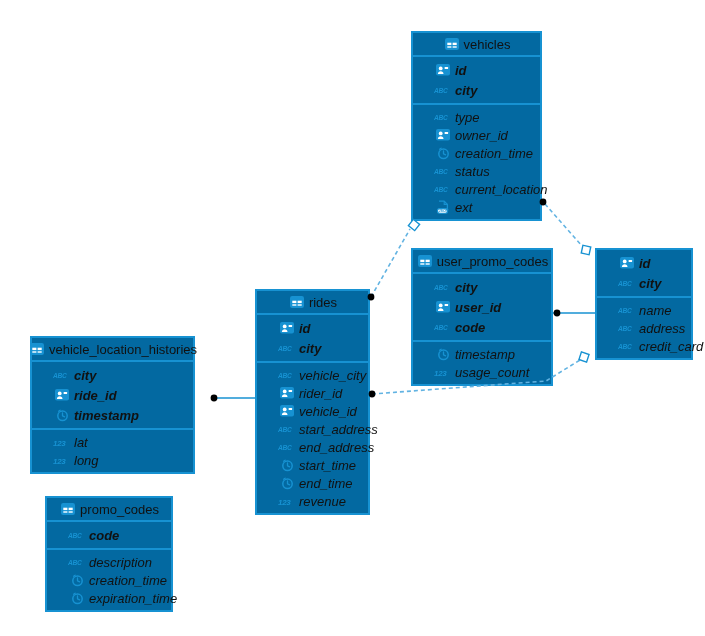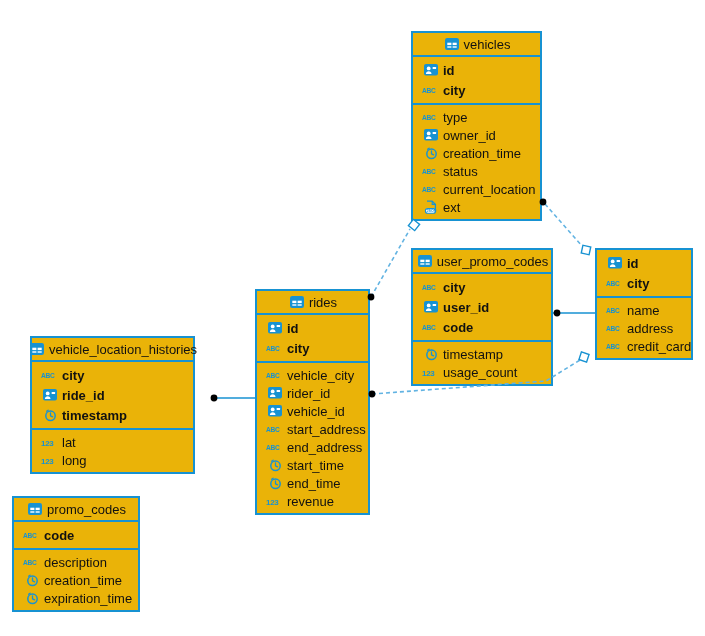--- a/index.html
+++ b/index.html
@@ -2,45 +2,45 @@
 <html><head>
 <meta charset="utf-8">
 <style>
   html,body{margin:0;padding:0;}
   body{
     width:705px;height:636px;position:relative;background:#ffffff;
     font-family:"Liberation Sans",sans-serif;color:#111;overflow:hidden;
   }
   
   .entity{
-    position:absolute;background:#eab308;border:2px solid #1792d2;
+    position:absolute;background:#0369a1;border:2px solid #1792d2;
     box-sizing:border-box;z-index:1;
   }
   .entity-header{
     display:flex;align-items:center;justify-content:center;gap:5px;
     height:22px;border-bottom:2px solid #1792d2;font-size:13px;
     padding:0 6px;white-space:nowrap;
   }
   .cols{display:block;}
-  .sec{padding:3px 4px;}
+  .sec{padding:3px 16px;font-style:italic;}
   .sec.pk{border-bottom:2px solid #1792d2;}
   .col-row{
     display:flex;align-items:center;gap:5px;height:18px;
     padding:0 8px 0 5px;font-size:13px;white-space:nowrap;
   }
   .sec.pk .col-row{height:20px;font-weight:bold;}
   .icn{width:16px;display:inline-flex;justify-content:flex-end;align-items:center;flex:none;}
   .lbl{display:inline-block;}
   
   .e-vehicles{left:411px;top:31px;width:131px;}
   .e-upc{left:411px;top:248px;width:142px;}
   .e-users{left:595px;top:248px;width:98px;}
   .e-rides{left:255px;top:289px;width:115px;}
   .e-vlh{left:30px;top:336px;width:165px;}
-  .e-promo{left:12px;top:496px;width:128px;}
+  .e-promo{left:45px;top:496px;width:128px;}
   
   #relations{position:absolute;left:0;top:0;z-index:2;pointer-events:none;}
   #relations .rel{pointer-events:visibleStroke;}
 </style>
 </head>
 <body>
 
 <svg id="relations" width="705" height="636">
 
   <path class="rel" d="M371 297 L410 229" stroke="#62b3e2" stroke-width="1.6" stroke-dasharray="4 3" fill="none"></path>

